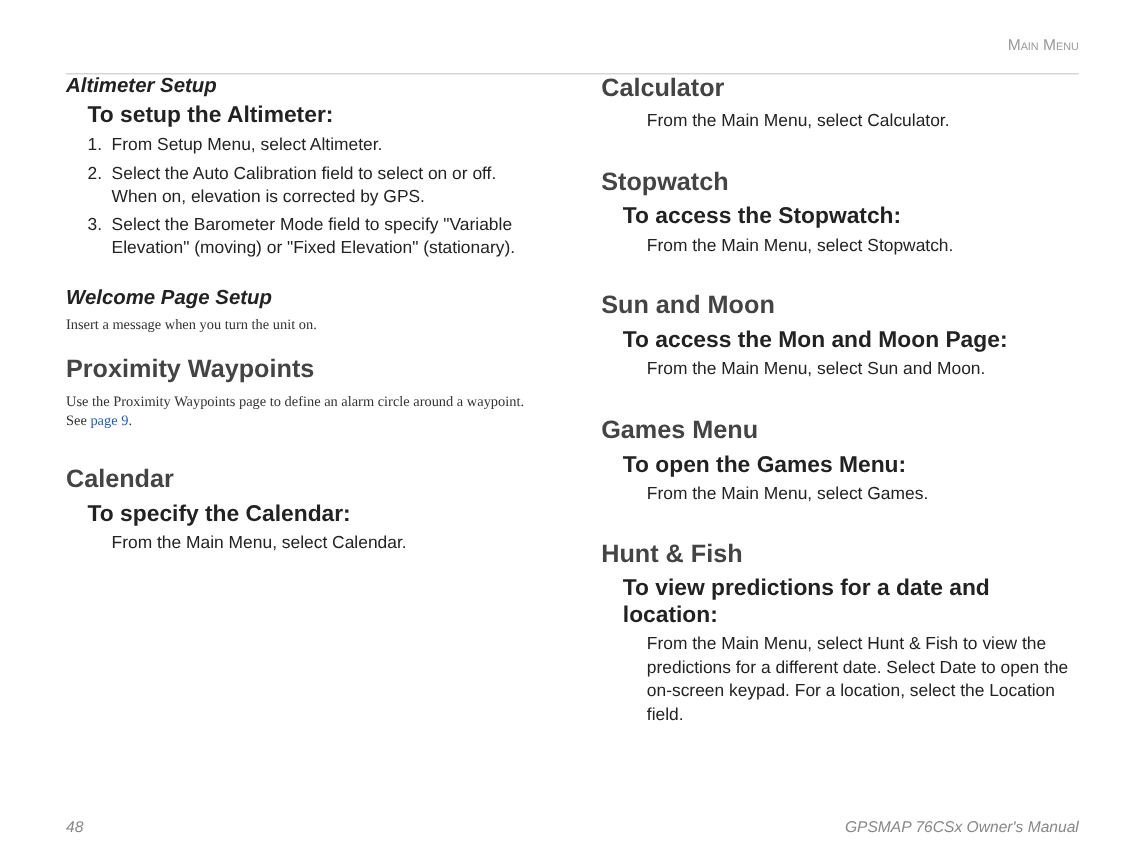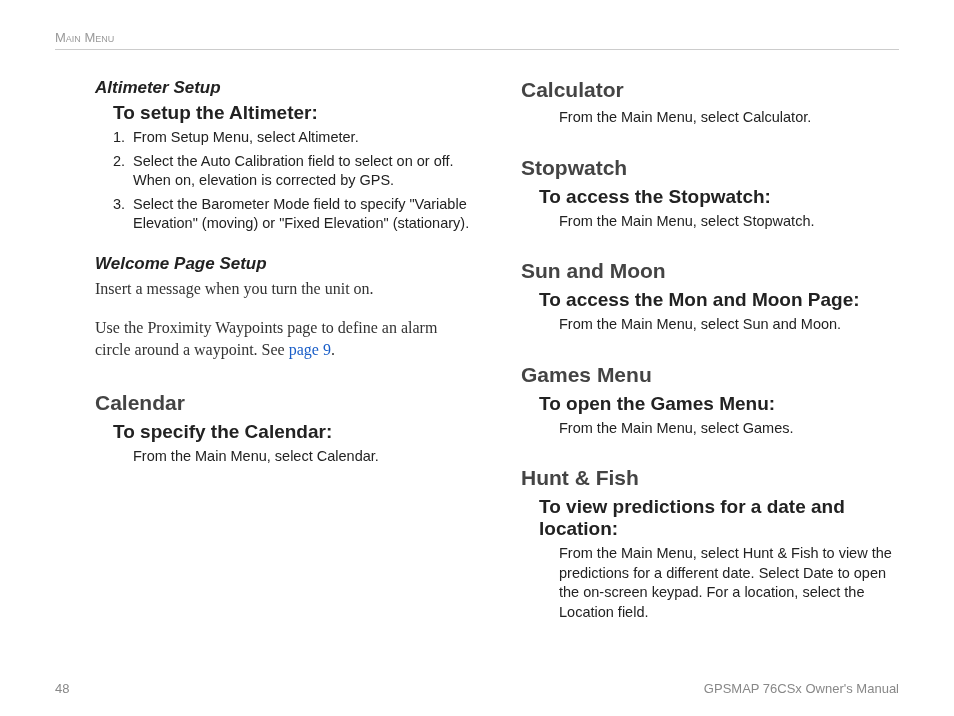--- a/index.html
+++ b/index.html
@@ -9,28 +9,28 @@
     height: 716px;
     padding: 30px 55px 20px 55px;
     display: flex;
     flex-direction: column;
   }
   .topbar {
     font-variant: small-caps;
     font-size: 13px;
     color: #999;
     border-bottom: 1px solid #ccc;
-    padding-bottom: 4px;
-    margin-bottom: 28px;
+    padding-bottom: 16px;
+    margin-bottom: 0;
+    text-align: right;
   }
   .content {
     flex: 1;
     display: flex;
     gap: 48px;
-    margin-left: 40px;
   }
   .col {
     width: 50%;
     display: flex;
     flex-direction: column;
   }
   .h-italic {
     font-style: italic;
     font-weight: bold;
     font-size: 17px;
@@ -68,31 +68,32 @@
   .step-body {
     font-size: 14.5px;
     color: #222;
     margin-left: 38px;
     line-height: 1.35;
     margin-bottom: 2px;
   }
   .gap { margin-top: 12px; }
   .serif {
     font-family: Georgia, 'Times New Roman', serif;
-    font-size: 16px;
+    font-size: 12px;
     color: #333;
     line-height: 1.35;
     margin-bottom: 4px;
   }
   .link { color: #1a5ec8; cursor: pointer; }
   .bold { font-weight: normal; }
   .footer {
     display: flex;
     justify-content: space-between;
     font-size: 13px;
+    font-style: italic;
     color: #888;
     margin-top: 6px;
   }
 </style>
 </head>
 <body>
 
 <div class="page">
 
   <div class="topbar">Main Menu</div>
@@ -126,20 +127,21 @@
         </ol>
       </div>
 
       <div class="block" style="margin-top:2px;">
         <div class="h-italic">Welcome Page Setup</div>
         <div class="serif">Insert a message when you turn the unit on.</div>
       </div>
 
 
       <div class="block">
+        <div class="h-main">Proximity Waypoints</div>
         <div class="serif">
           <span>Use the Proximity Waypoints page to define an alarm circle around a waypoint. See </span><span class="link">page 9</span><span>.</span>
         </div>
       </div>
 
       <div class="block gap">
         <div class="h-main">Calendar</div>
         <div class="sub-instr">To specify the Calendar:</div>
         <div class="step-body">
           <span>From the Main Menu, select </span><span class="bold">Calendar</span><span>.</span>

